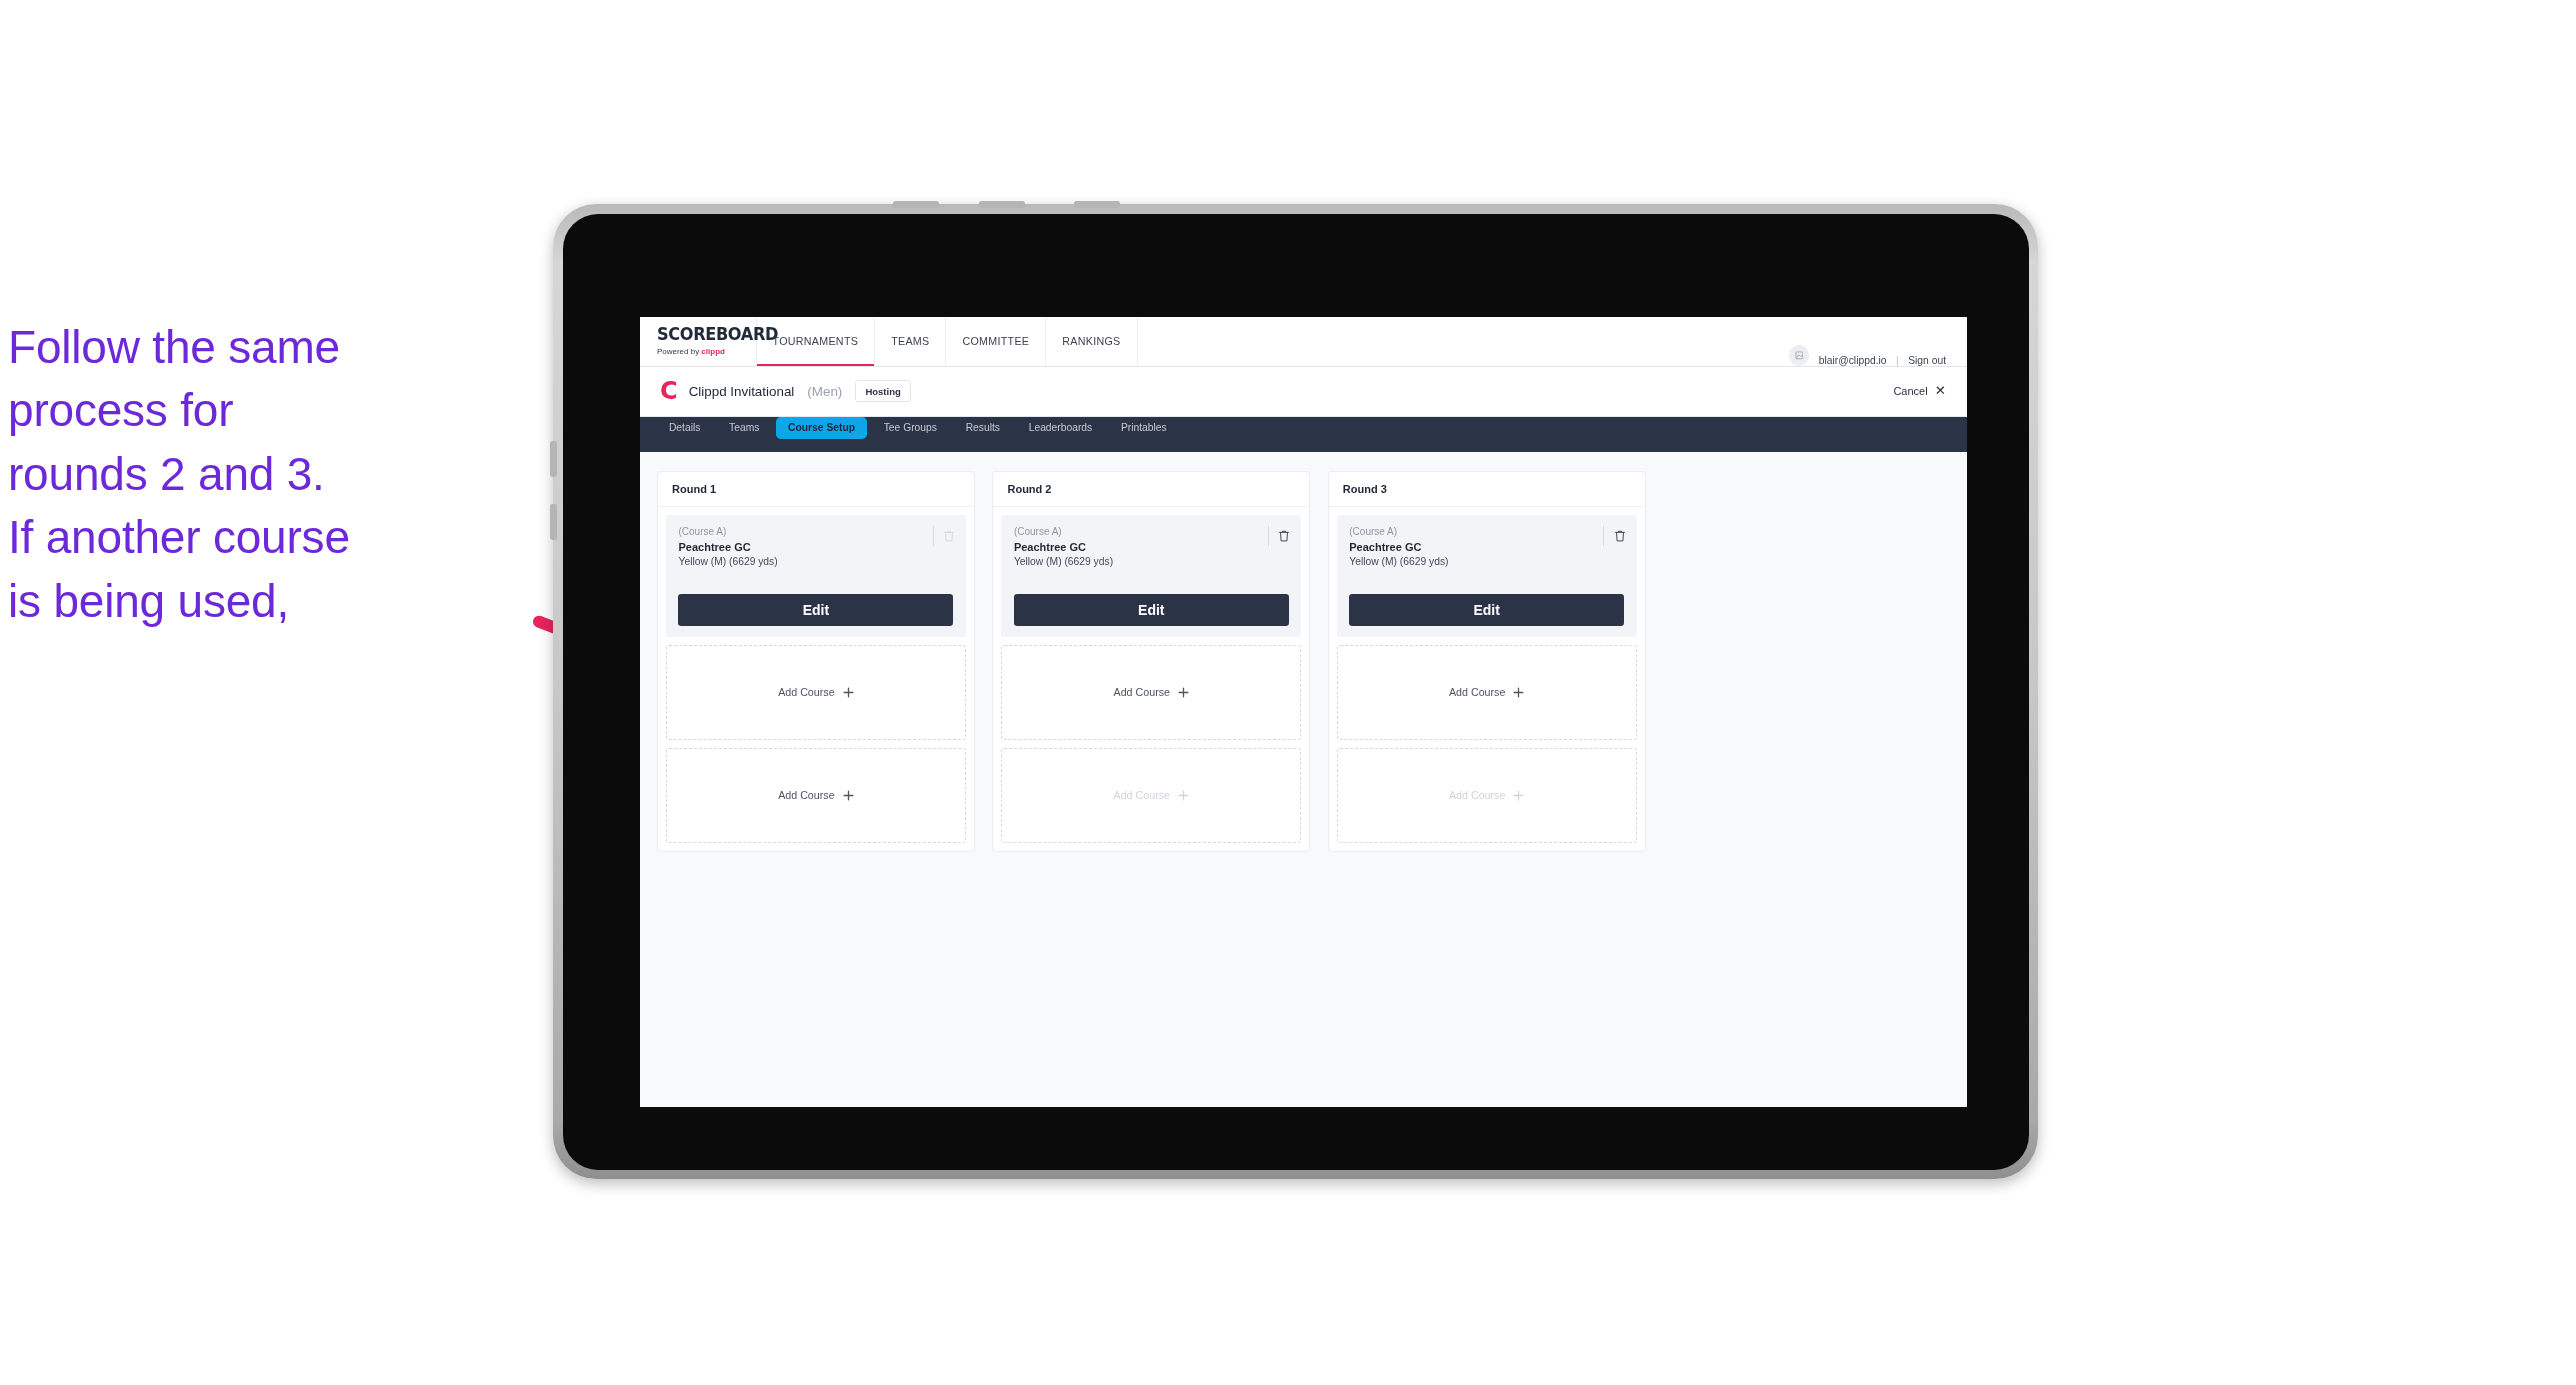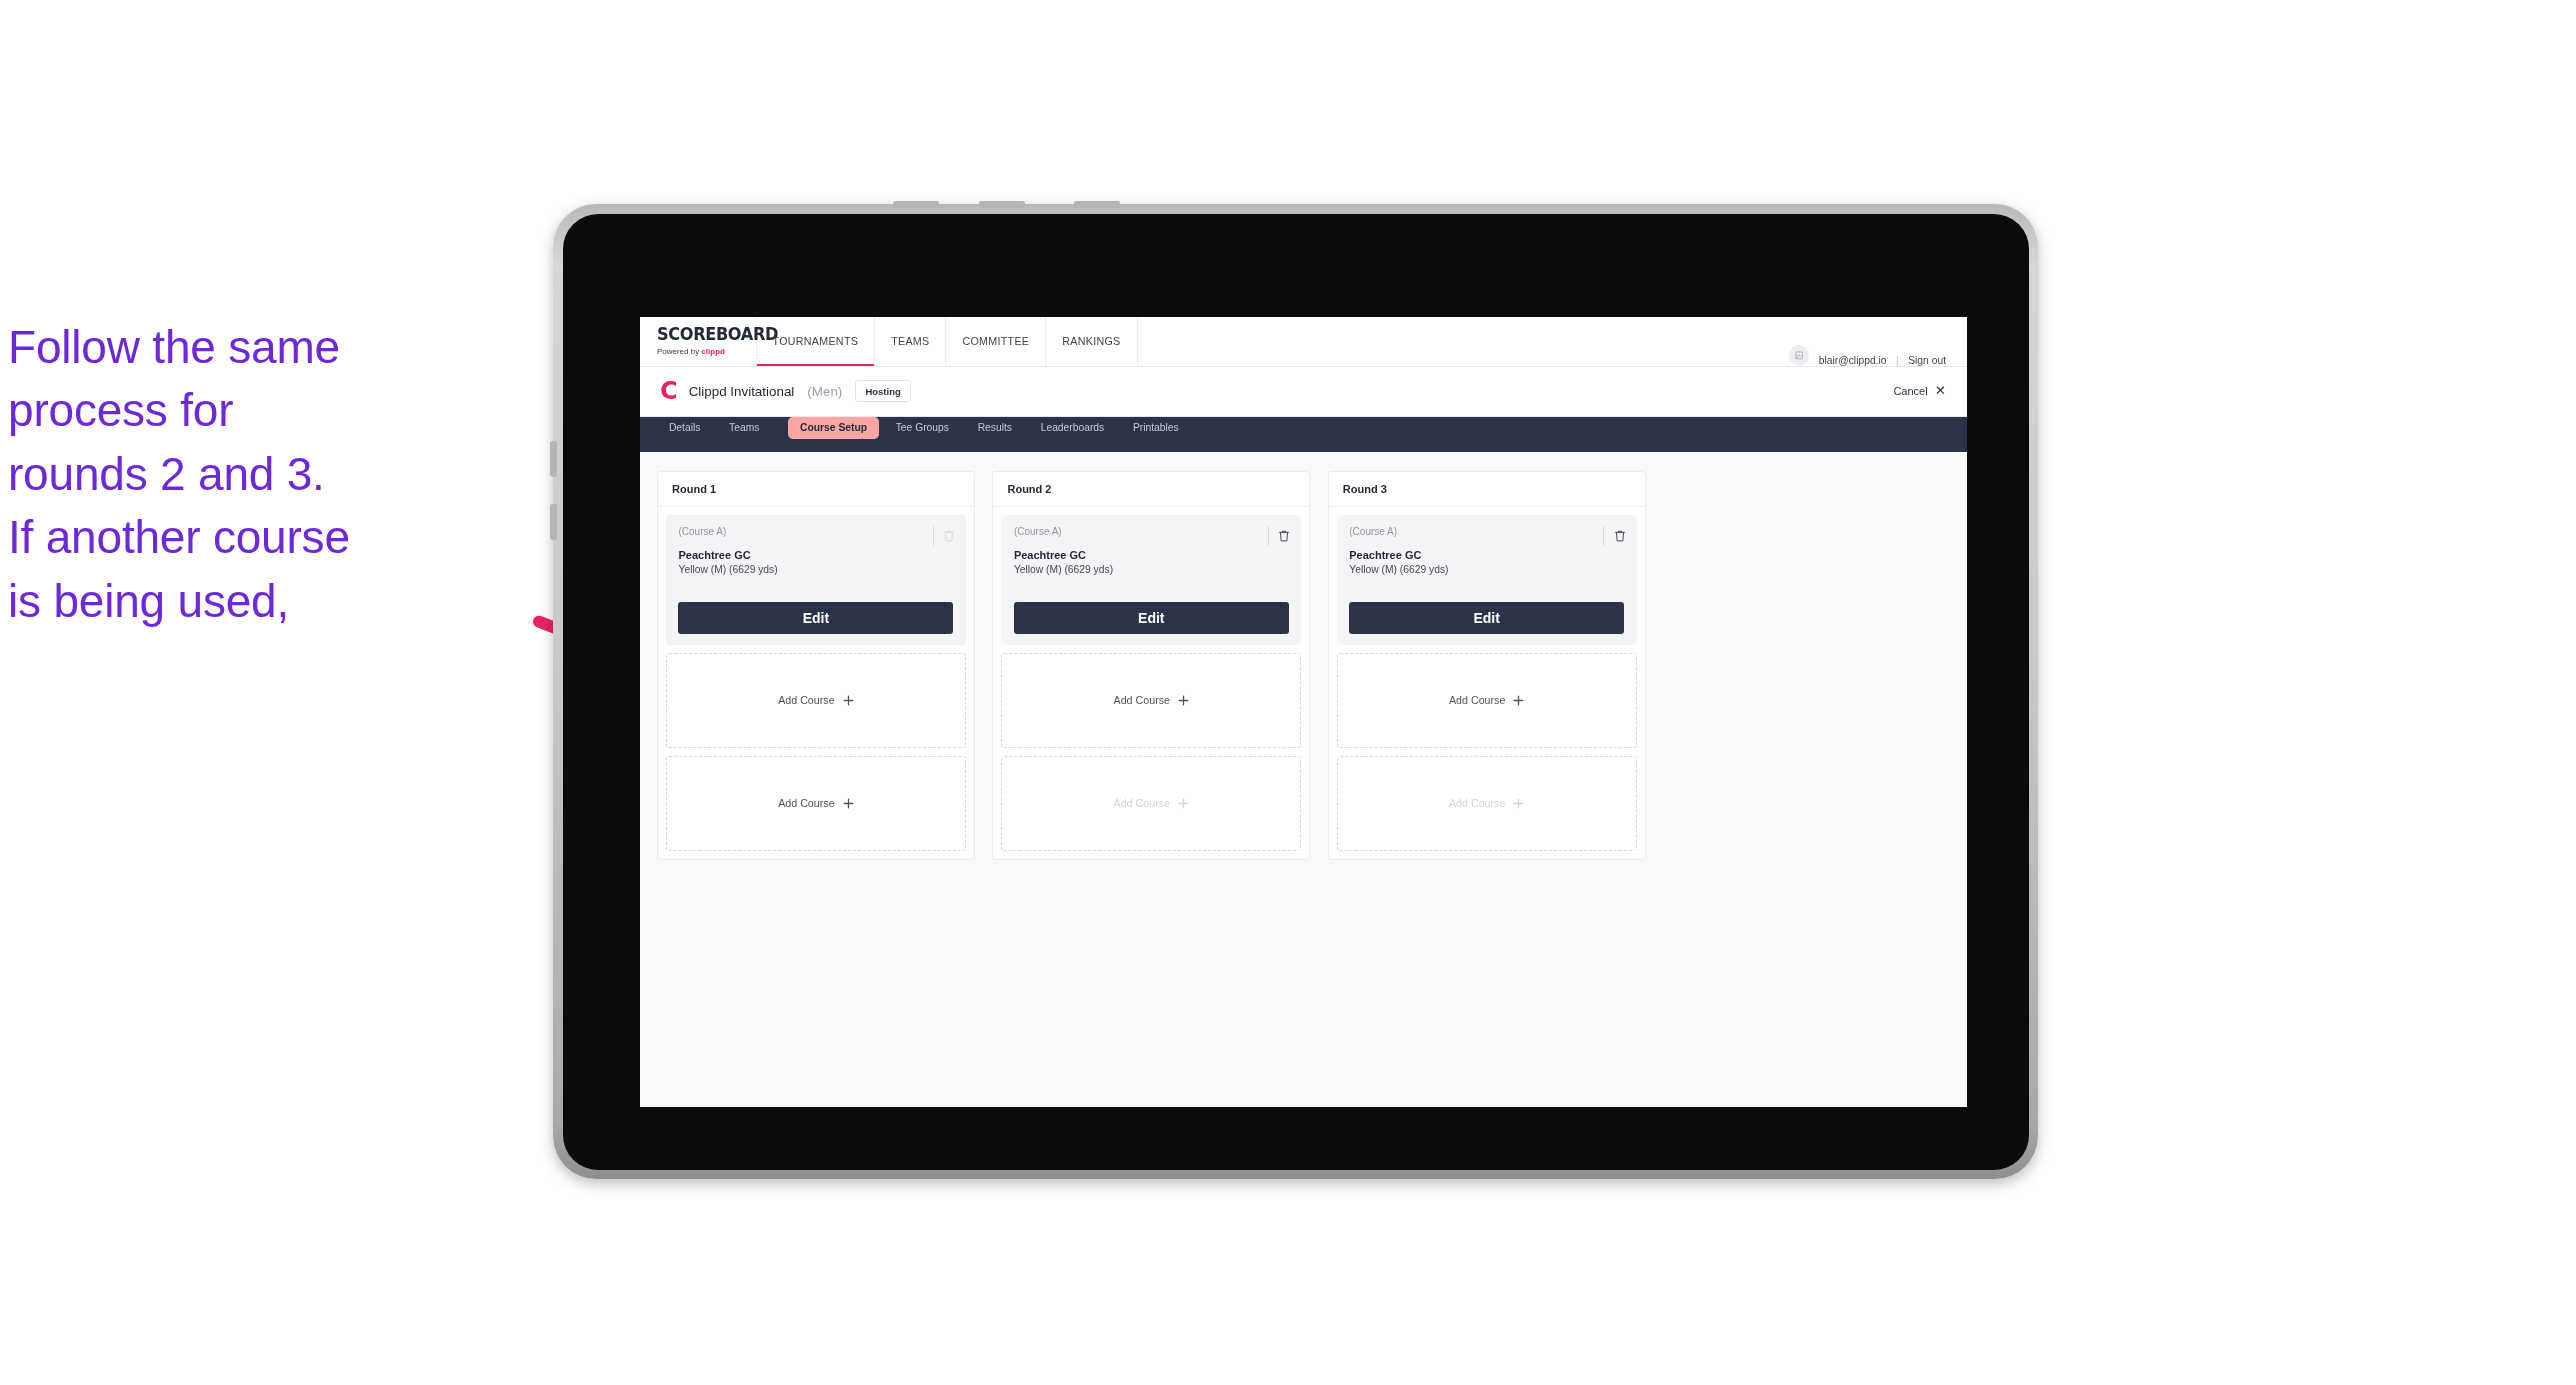--- a/index.html
+++ b/index.html
@@ -217,24 +217,23 @@
   }
   .tab {
     font-size: 10.3px;
     color: #c5cad4;
     padding: 5.5px 12px;
     border-radius: 4.7px;
     cursor: pointer;
     white-space: nowrap;
   }
   .tab.active {
-    background: #fca5a5;
+    background: #0ea5e9;
     color: #1f2634;
     font-weight: 600;
-    margin-left: 12px;
   }
 
   
   #rounds {
     display: flex;
     gap: 17.4px;
     padding: 19px 17.4px;
   }
   .round-col {
     width: 316px;
@@ -253,21 +252,21 @@
   }
   .round-body { padding: 8px; }
 
   .course-card {
     background: #f2f4f7;
     border-radius: 3.2px;
     padding: 11px 12.6px 11px 12.6px;
     position: relative;
     margin-bottom: 8px;
   }
-  .course-label { font-size: 10px; color: #8f97a3; margin-bottom: 12px; }
+  .course-label { font-size: 10px; color: #8f97a3; margin-bottom: 4px; }
   .course-name  { font-size: 11px; font-weight: 700; color: #1f2634; margin-bottom: 3.2px; }
   .course-tee   { font-size: 10.3px; color: #414a59; }
   .course-tools {
     position: absolute;
     top: 11px; right: 11px;
     display: flex; align-items: center; gap: 9.5px;
   }
   .tool-divider { width: 0.8px; height: 20.5px; background: #d6dae0; }
   .trash-icon { cursor: pointer; display:block; }
   .edit-btn {

